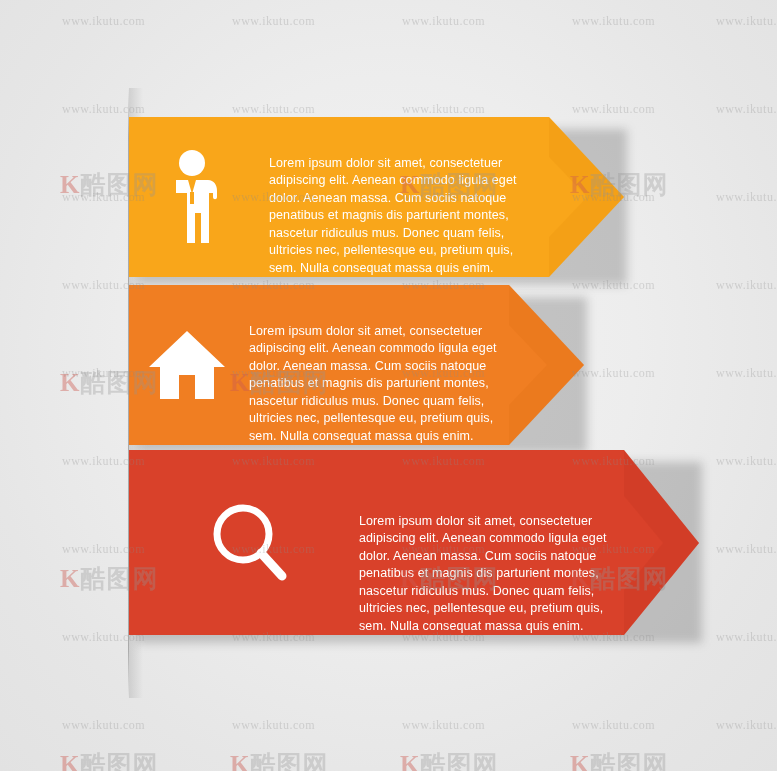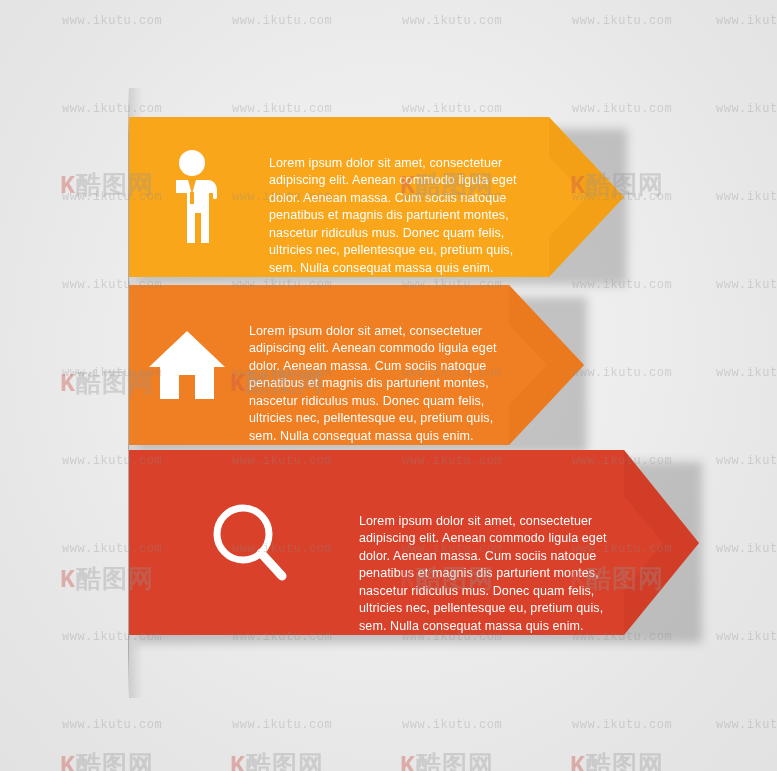--- a/index.html
+++ b/index.html
@@ -79,21 +79,21 @@
   }
 
   
   .wm-layer{position:absolute;inset:0;pointer-events:none;}
   .wm{
     position:absolute;
     color:rgba(140,140,140,.30);
     font-size:12px;
     letter-spacing:.5px;
     white-space:nowrap;
-    font-family:Liberation Mono, monospace;
+    font-family:Liberation Serif, serif;
   }
   .wm.big{
     font-size:25px;
     font-weight:bold;
     color:rgba(150,150,150,.33);
     letter-spacing:1px;
   }
   .wm.big .k{ color:rgba(205,90,80,.42); }
 </style>
 </head>

